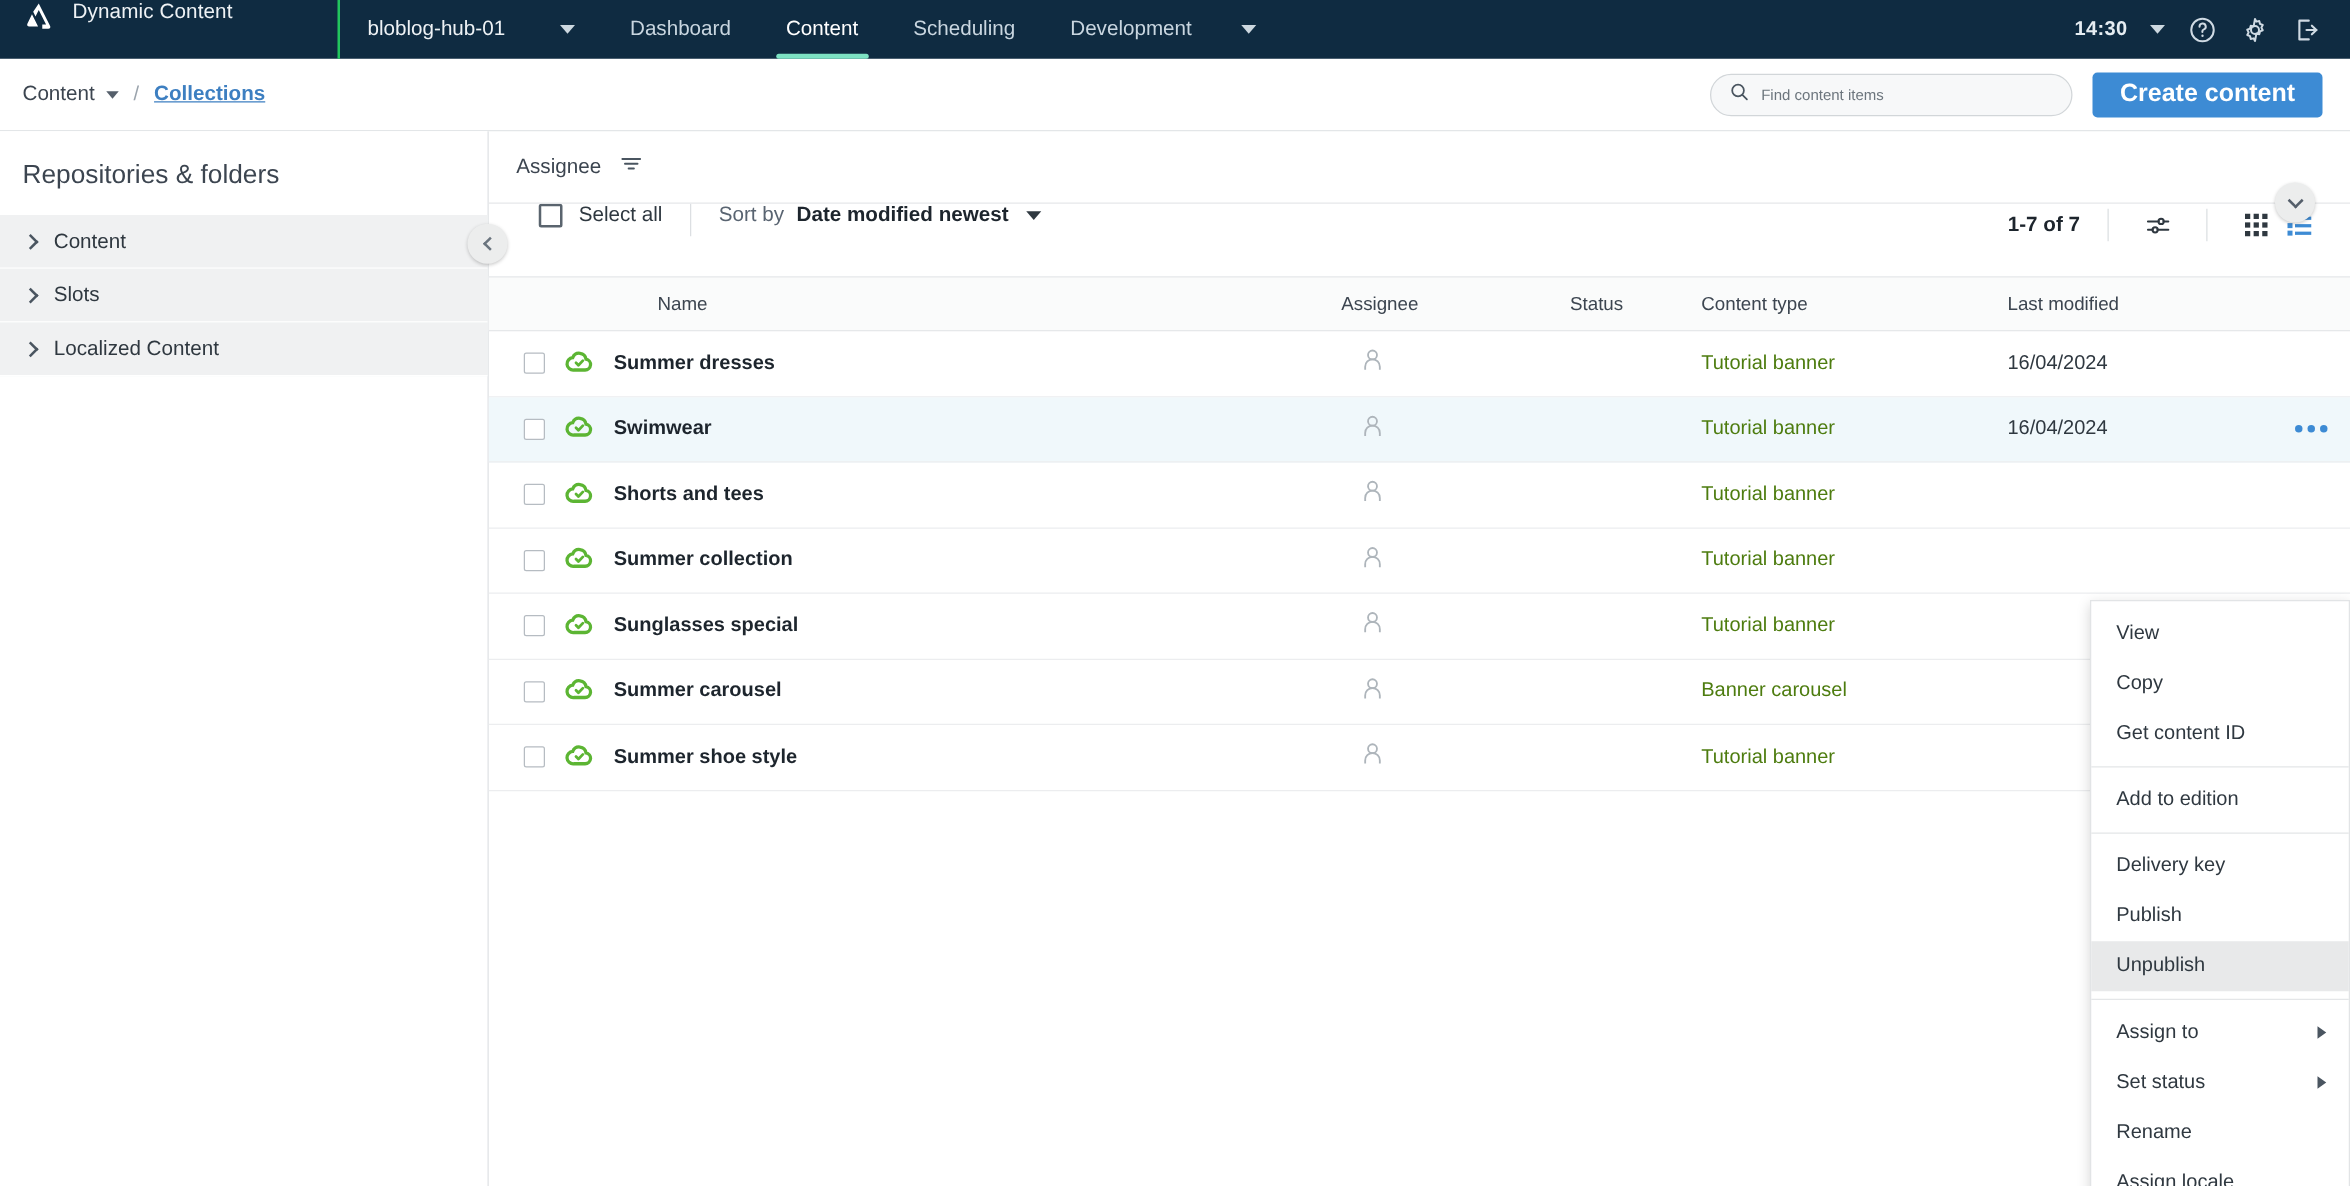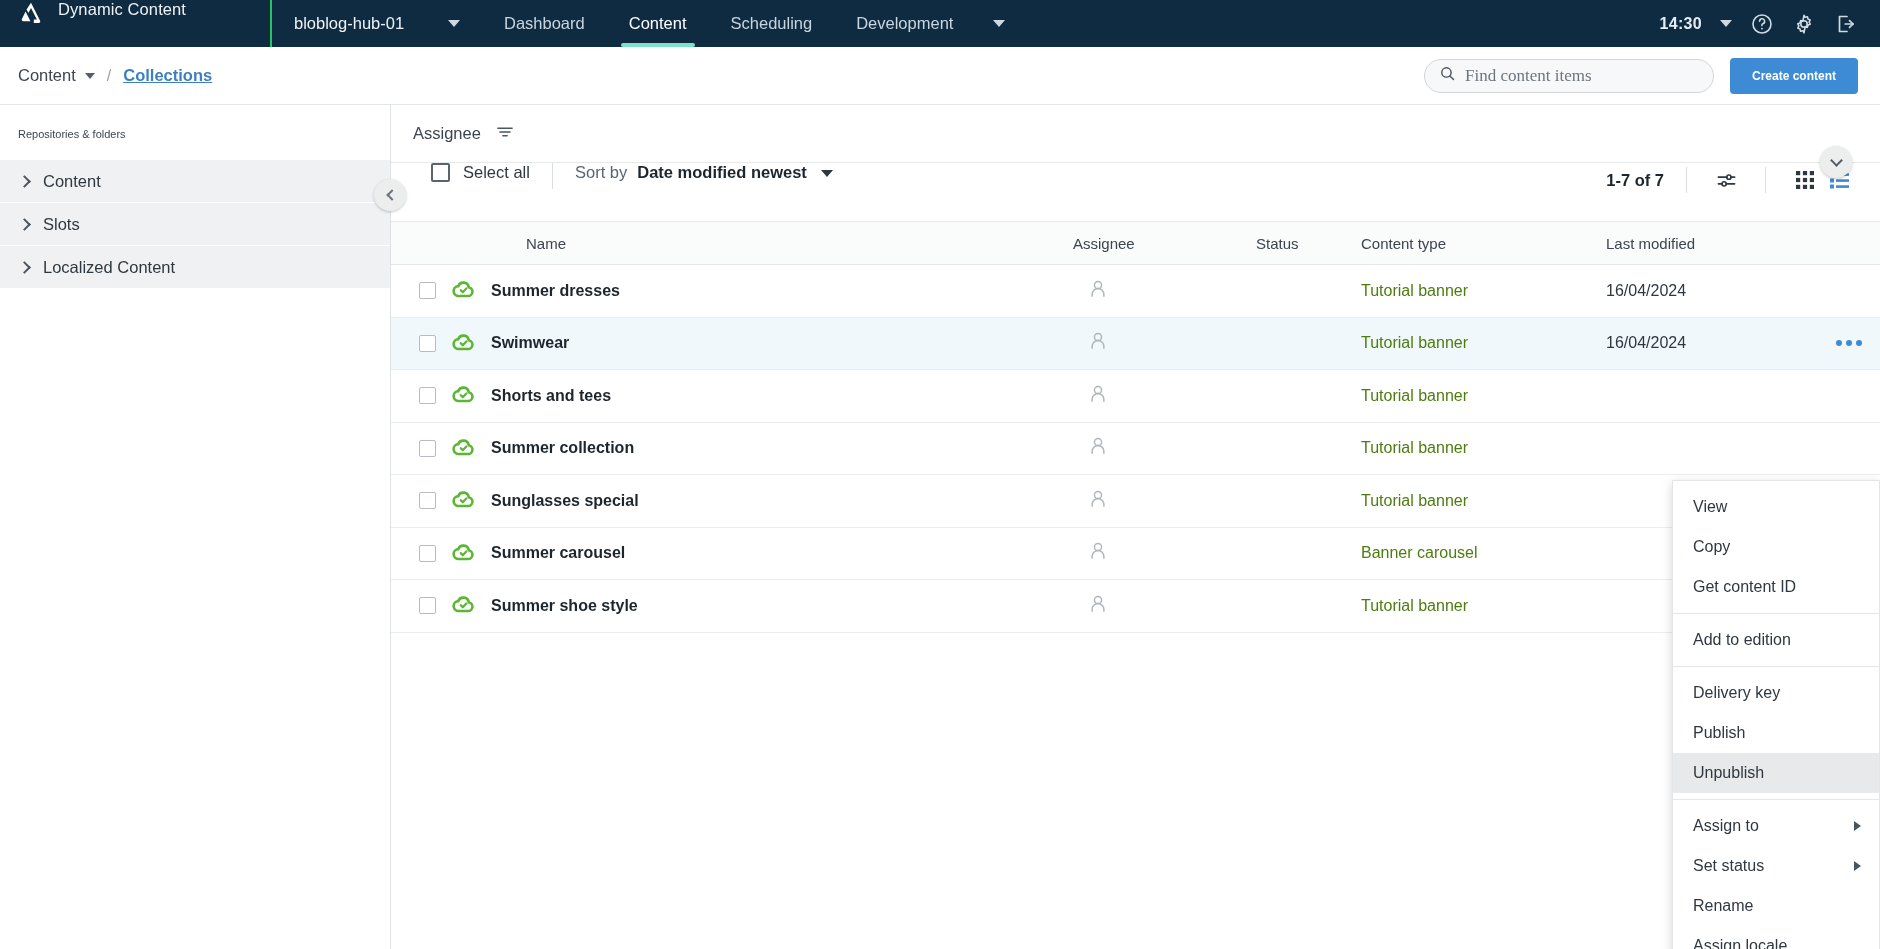--- a/index.html
+++ b/index.html
@@ -87,46 +87,46 @@
   .subbar-right { margin-left: auto; display: flex; align-items: center; gap: 16px; }
   .search-wrap {
     width: 290px; height: 34px;
     border: 1px solid #d2d6d9; border-radius: 17px;
     background: #f7f8f9;
     display: flex; align-items: center; gap: 9px;
     padding: 0 14px;
   }
   .search-wrap input {
     border: none; outline: none; background: transparent;
-    font-size: 17px; font-family: Liberation Serif, serif;
+    font-size: 12px; font-family: Liberation Sans, sans-serif;
     color: #3c4550; width: 100%;
   }
   .search-wrap input::placeholder { color: #6c757d; }
   .btn-primary {
     background: #3d8bd4; color: #fff;
     border: none; border-radius: 4px;
     height: 36px; padding: 0 22px;
-    font-size: 12px; font-weight: bold;
+    font-size: 20px; font-weight: bold;
     font-family: "Liberation Sans", sans-serif;
     cursor: pointer;
   }
 
   
   .body { display: flex; height: calc(949px - 47px - 58px); position: relative;}
 
   
   .sidebar {
     width: 391px;
     border-right: 1px solid #dfe2e5;
     background: #fff;
     position: relative;
     flex: none;
   }
   .sidebar-title {
-    font-size: 11px; color: #3c4550;
+    font-size: 21px; color: #3c4550;
     padding: 23px 0 20px 18px;
   }
   .tree-item {
     height: 43px;
     display: flex; align-items: center; gap: 14px;
     padding-left: 20px;
     background: #f0f1f2;
     border-bottom: 1px solid #ffffff;
     cursor: pointer;
     font-size: 16.5px;

